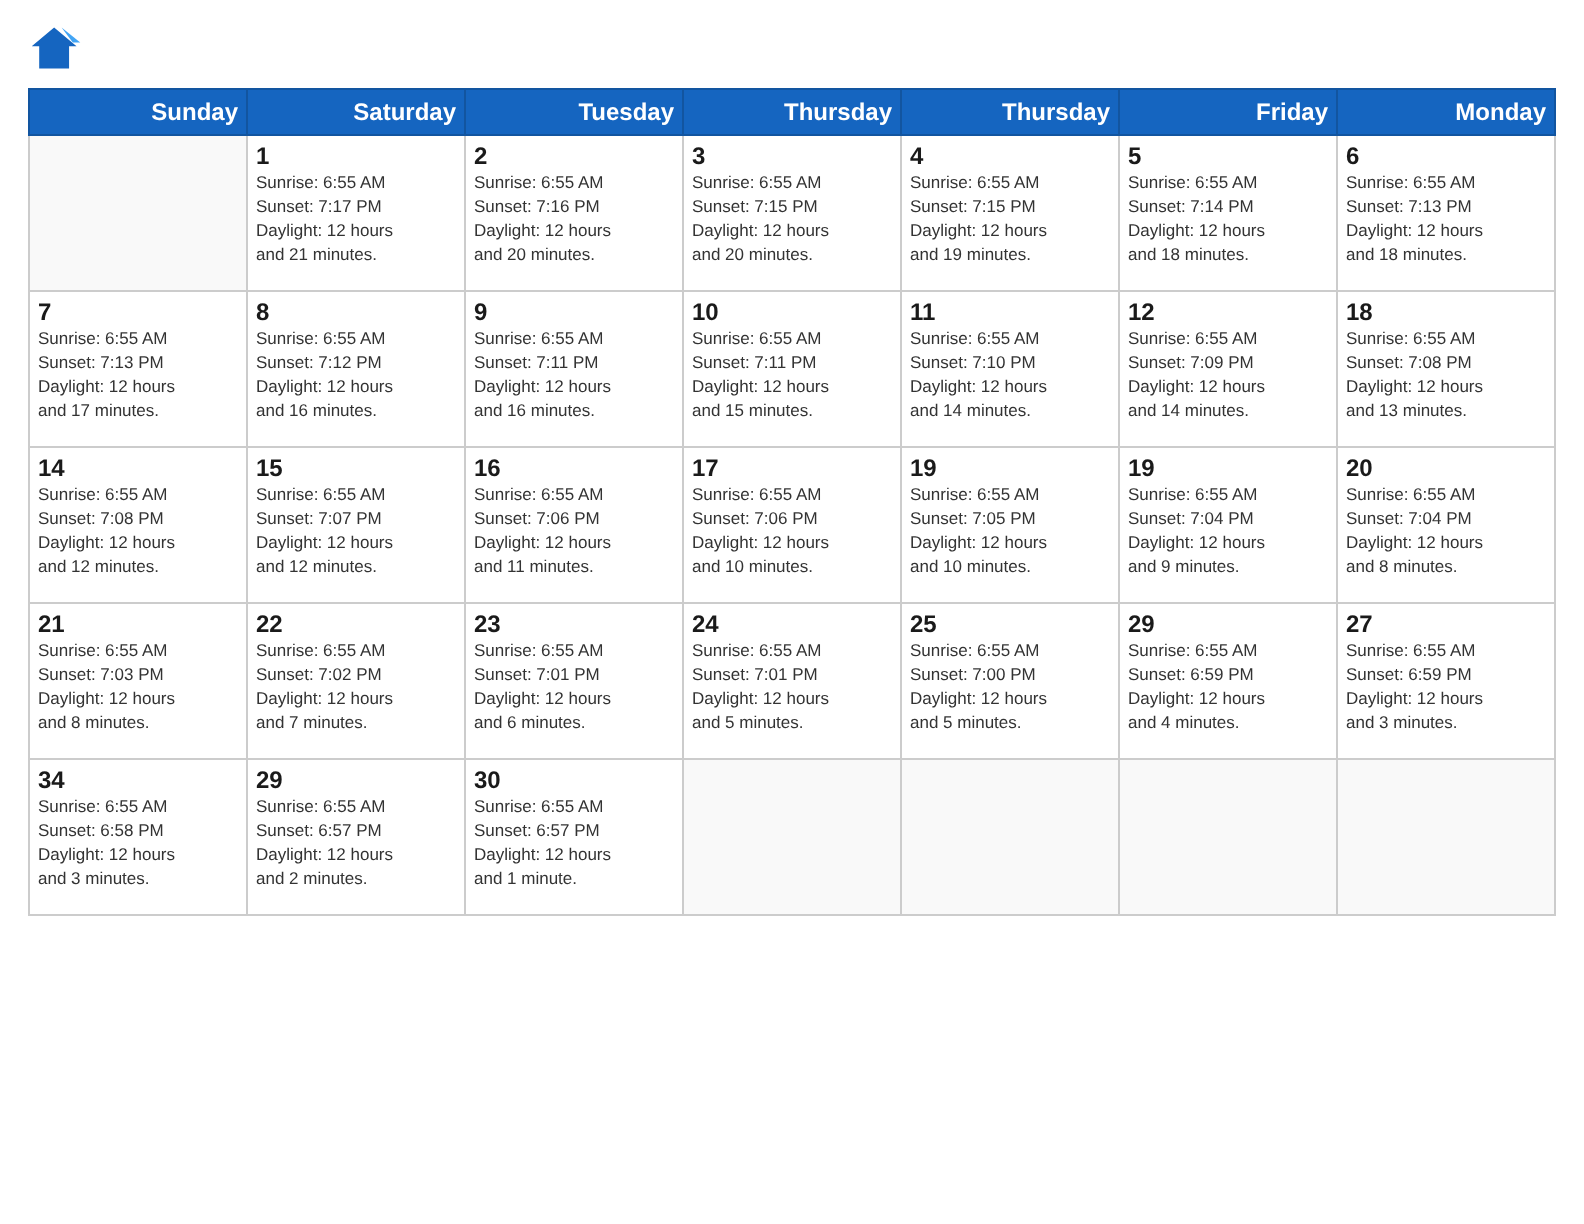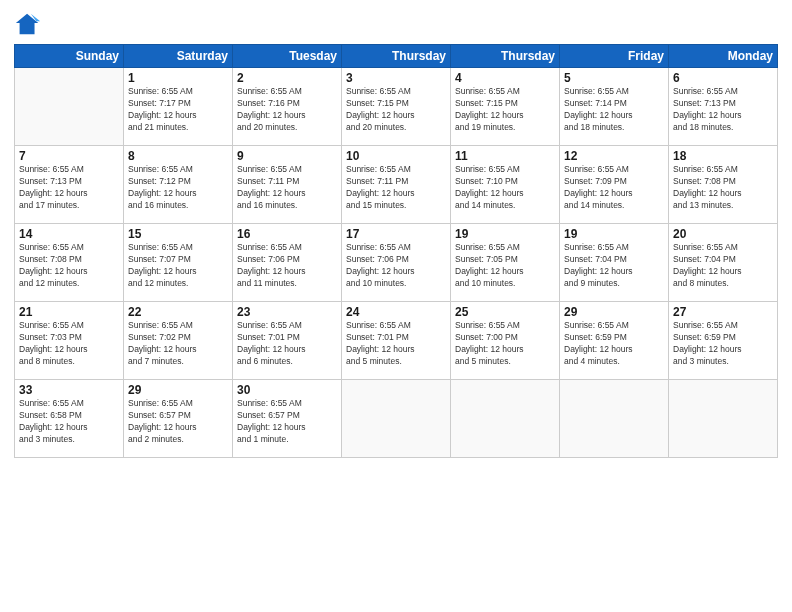--- a/index.html
+++ b/index.html
@@ -317,21 +317,21 @@
           <td>
             <span class="day-num">27</span>
             <div class="day-info" style="white-space: pre-line;">Sunrise: 6:55 AM
 Sunset: 6:59 PM
 Daylight: 12 hours
 and 3 minutes.</div>
           </td>
         </tr>
         <tr>
           <td>
-            <span class="day-num">33</span>
+            <span class="day-num">34</span>
             <div class="day-info" style="white-space: pre-line;">Sunrise: 6:55 AM
 Sunset: 6:58 PM
 Daylight: 12 hours
 and 3 minutes.</div>
           </td>
           <td>
             <span class="day-num">29</span>
             <div class="day-info" style="white-space: pre-line;">Sunrise: 6:55 AM
 Sunset: 6:57 PM
 Daylight: 12 hours

